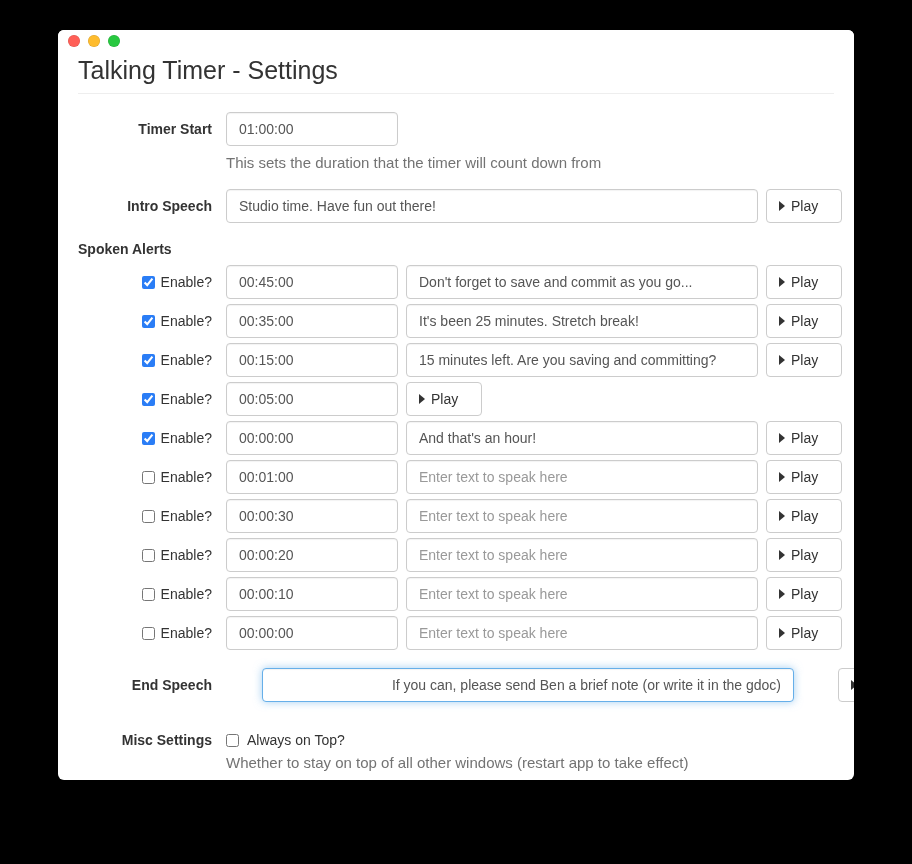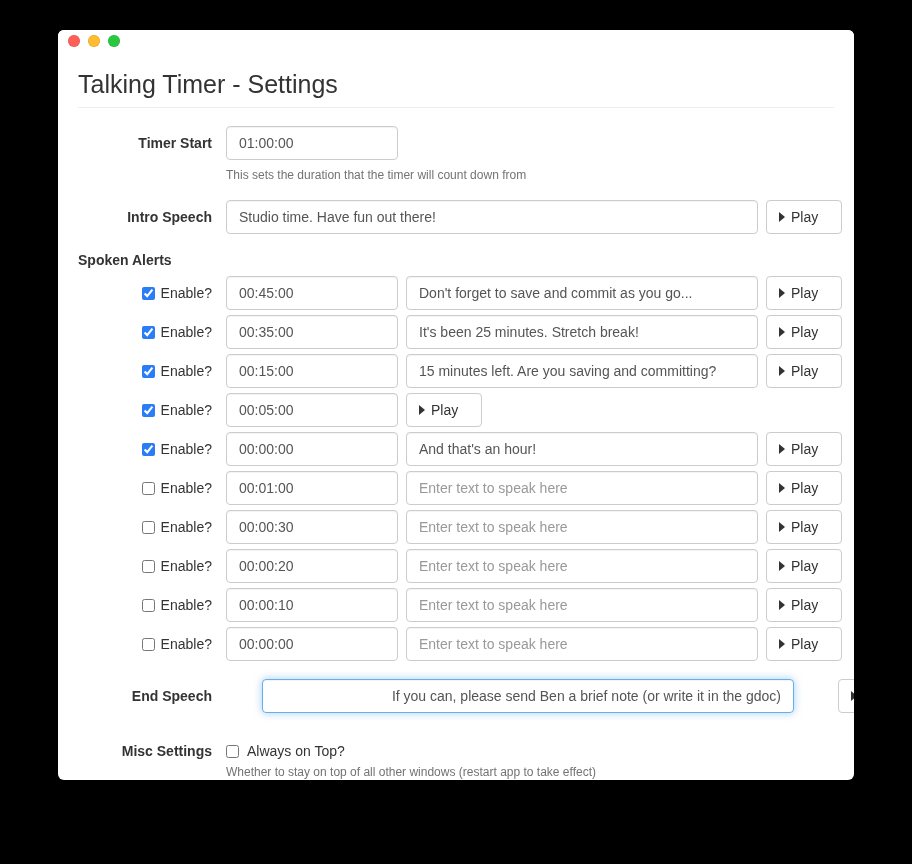--- a/index.html
+++ b/index.html
@@ -43,21 +43,21 @@
   .traffic.yellow { background: #febc2e; }
   .traffic.green { background: #28c840; }
 
   .content {
     padding: 0 20px 20px 20px;
   }
 
   h2.page-title {
     font-weight: 500;
     font-size: 25px;
-    margin: 18px 0 8px 0;
+    margin: 4px 0 8px 0;
     color: #333;
   }
   hr.title-rule {
     border: none;
     border-top: 1px solid #eee;
     margin: 0 0 18px 0;
   }
 
   .form-row {
     display: grid;
@@ -101,21 +101,21 @@
 
   .help-row {
     display: grid;
     grid-template-columns: 140px 1fr;
     column-gap: 8px;
     margin-bottom: 18px;
   }
   .help-text {
     grid-column: 2;
     color: #737373;
-    font-size: 12px;
+    font-size: 15px;
     padding-top: 4px;
   }
 
   .section-heading {
     font-weight: 700;
     font-size: 14px;
     margin: 18px 0 8px 0;
     color: #333;
   }
 

